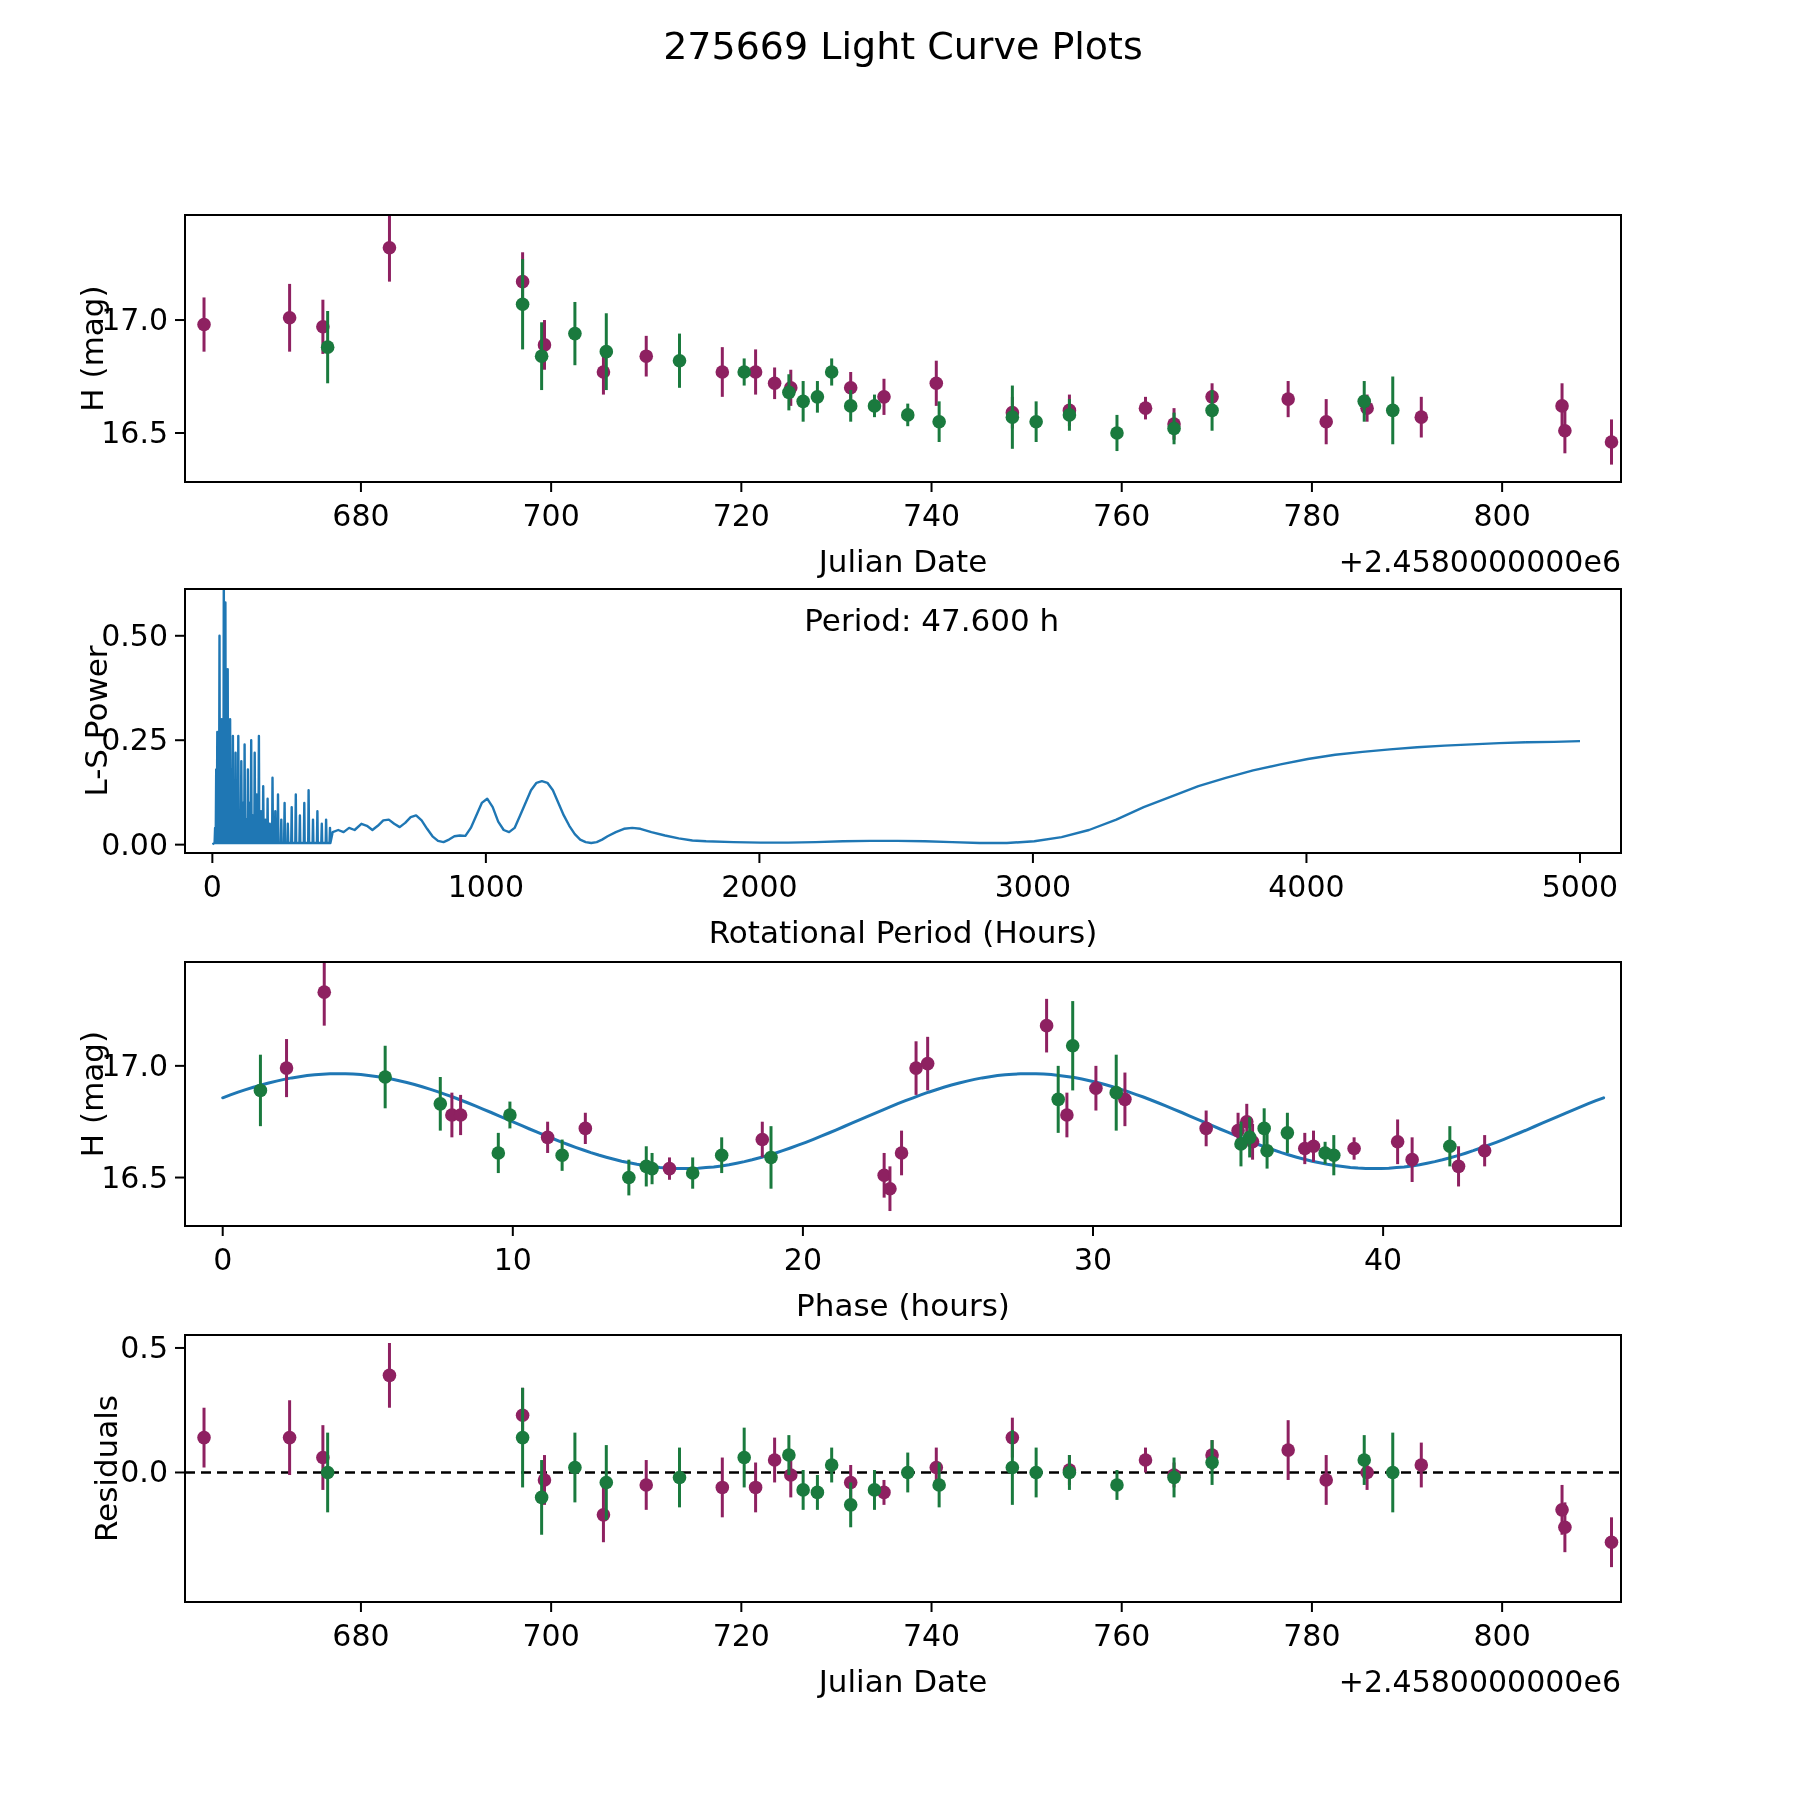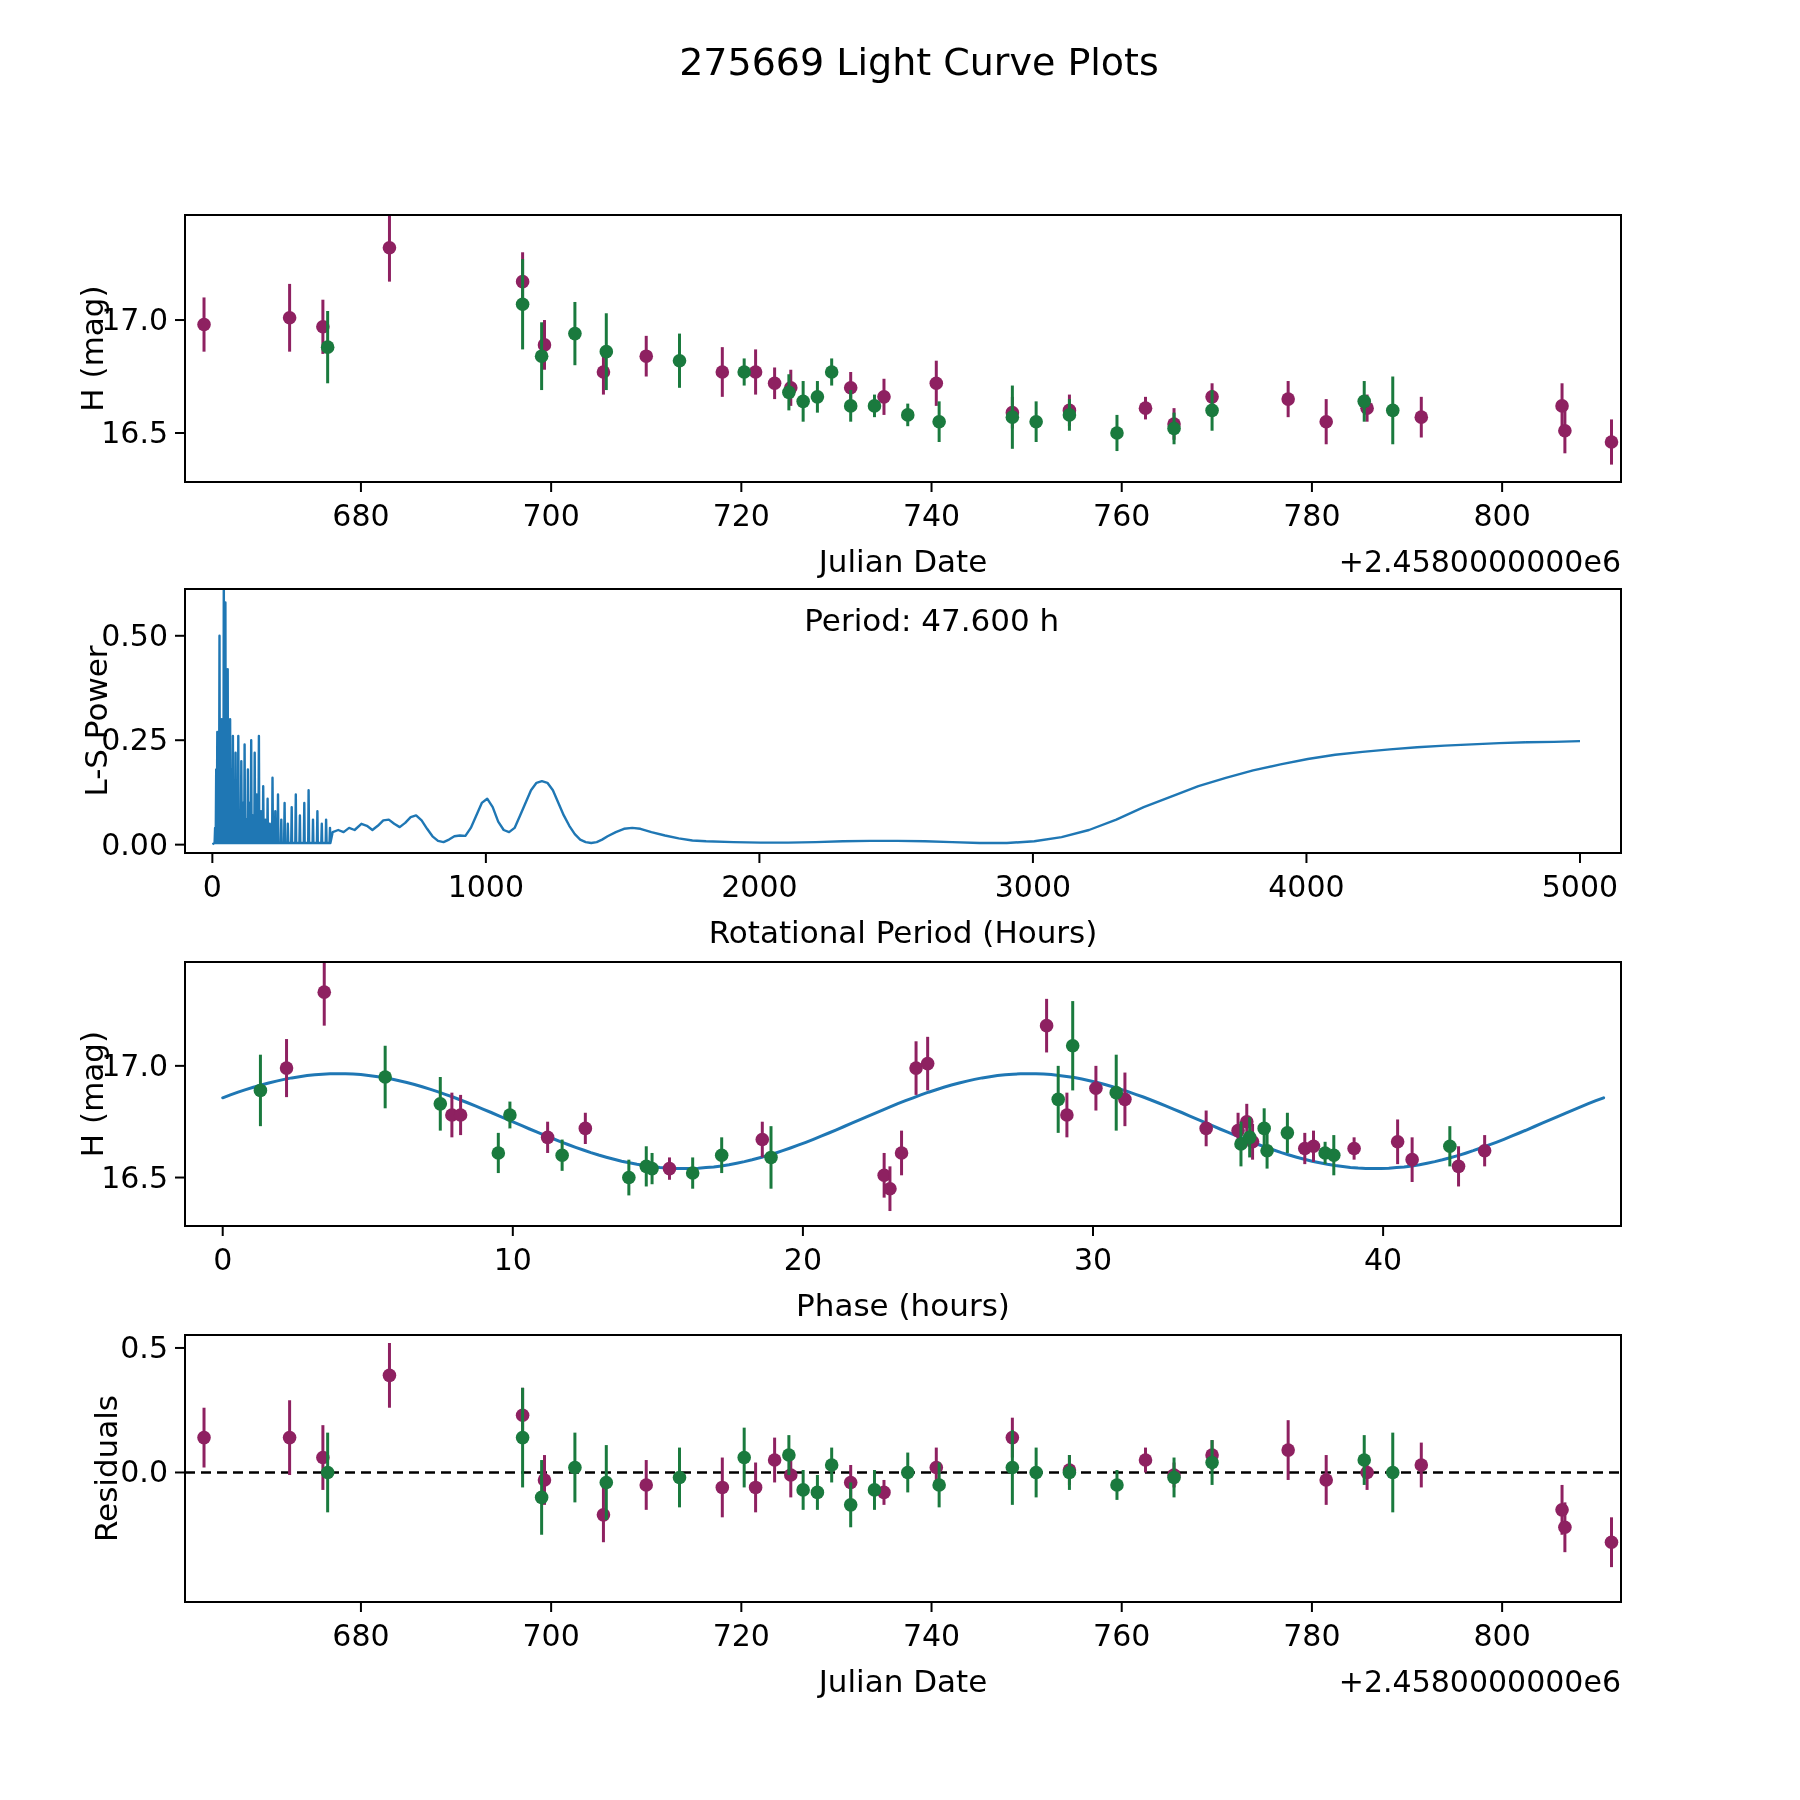--- a/index.html
+++ b/index.html
@@ -1,18 +1,18 @@
 <!DOCTYPE html>
 <html><head>
 <meta charset="utf-8">
 <style>
   html,body{margin:0;padding:0;background:#ffffff;}
   body{width:1800px;height:1800px;position:relative;overflow:hidden;
        font-family:"DejaVu Sans","Liberation Sans",sans-serif;}
-  #figure-title{position:absolute;left:185px;top:24px;width:1436px;margin:16px;
+  #figure-title{position:absolute;left:185px;top:24px;width:1436px;margin:0;
        text-align:center;font-size:38px;font-weight:400;color:#000;}
   .chart-layer{position:absolute;left:0;top:0;width:1800px;height:1800px;}
 </style>
 </head>
 <body>
 
 <h1 id="figure-title">275669 Light Curve Plots</h1>
 
 <section>
   <svg class="chart-layer" width="1800" height="1800" xmlns="http://www.w3.org/2000/svg">

